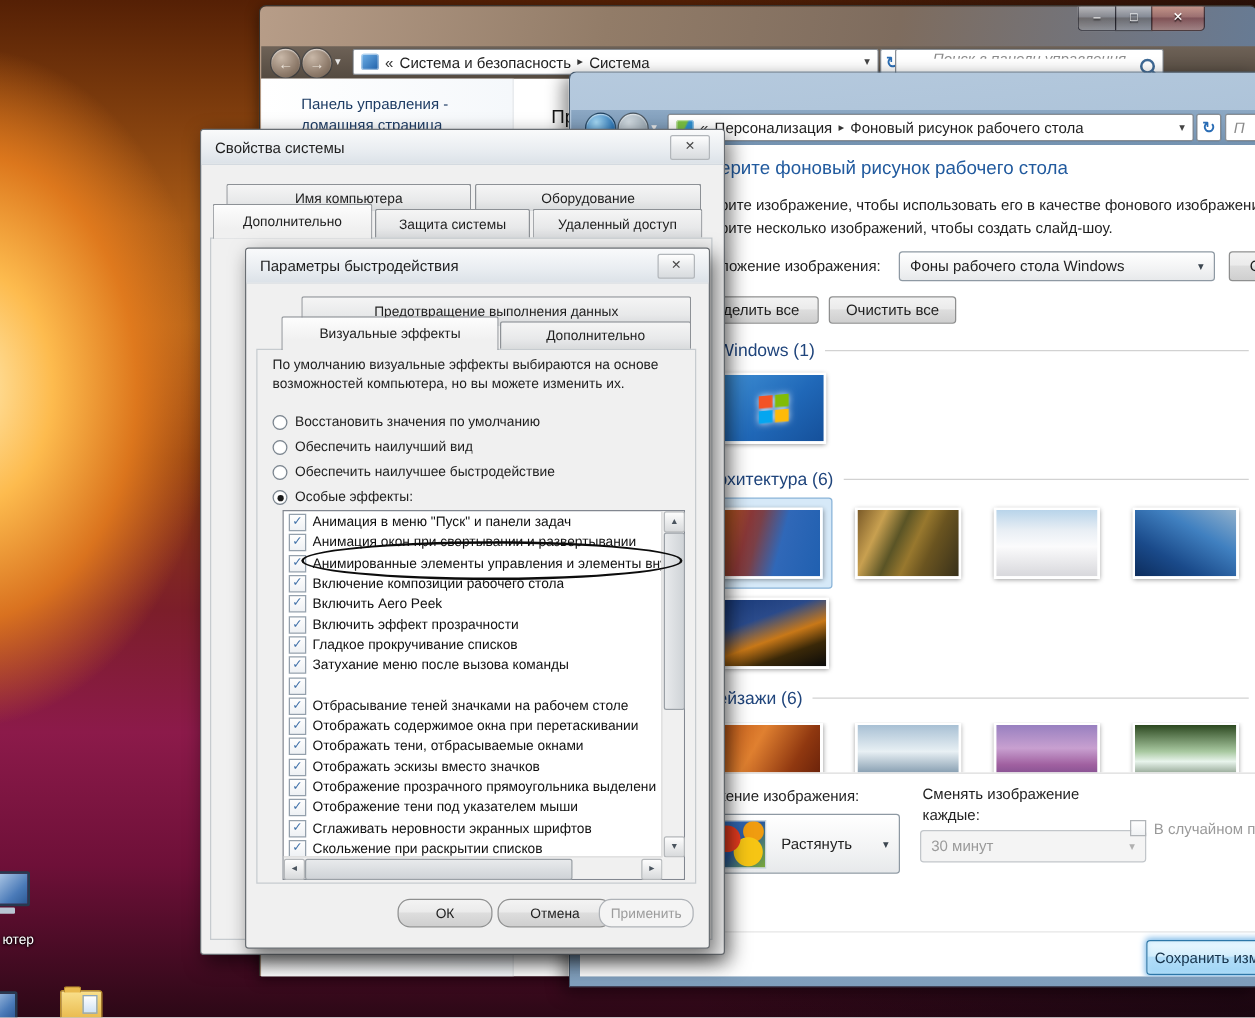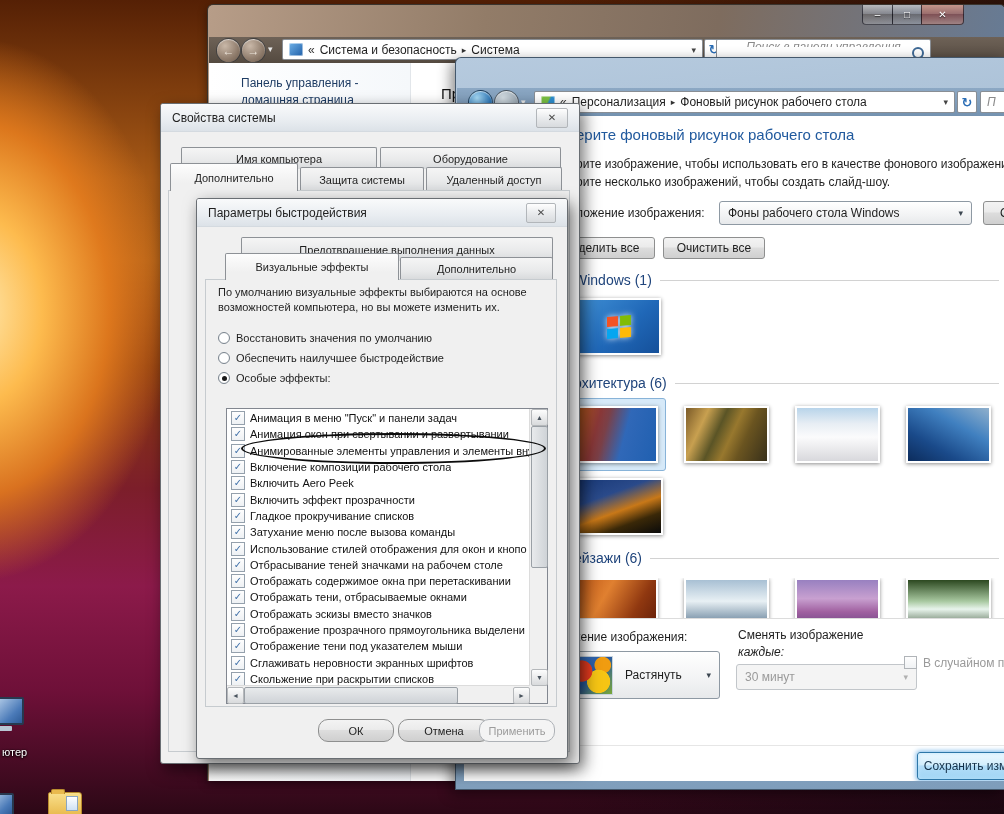--- a/index.html
+++ b/index.html
@@ -316,21 +316,21 @@
       </div>
 
       <div class="pers-bottom">
         <div class="abs desc nowrap" style="left:102px;top:11px;">ожение изображения:</div>
         <div class="combo abs" style="left:99px;top:32px;width:157px;height:48px;padding:0 8px 0 5px;">
           <span style="width: 42px; height: 37px; border: 1px solid rgb(200, 212, 222); flex: 0 0 auto; background: radial-gradient(circle at 28% 38%, rgb(232, 60, 32) 0px, rgb(232, 60, 32) 27%, rgba(0, 0, 0, 0) 29%), radial-gradient(circle at 68% 66%, rgb(246, 197, 20) 0px, rgb(246, 197, 20) 30%, rgba(0, 0, 0, 0) 32%), radial-gradient(circle at 78% 22%, rgb(240, 156, 16) 0px, rgb(240, 156, 16) 18%, rgba(0, 0, 0, 0) 20%), linear-gradient(135deg, rgb(58, 120, 200), rgb(40, 88, 160) 50%, rgb(122, 168, 56));"></span>
           <span style="margin-left:12px;">Растянуть</span>
           <span class="dd">▾</span>
         </div>
         <div class="abs desc nowrap" style="left:274px;top:9px;">Сменять изображение</div>
-        <div class="abs desc nowrap" style="left:274px;top:26px;font-style:italic;">каждые:</div>
+        <div class="abs desc nowrap" style="left:274px;top:26px;">каждые:</div>
         <div class="combo disabled abs" style="left:272px;top:45px;width:181px;height:26px;">
           <span>30 минут</span>
           <span class="dd">▾</span>
         </div>
         <span class="cbx abs" style="left:440px;top:37px;"></span>
         <div class="abs nowrap" style="left:459px;top:37px;right:0;font-size:12px;color:#9a9a9a;">В случайном по</div>
       </div>
 
       <div class="pers-save">
         <div class="default-glow abs" style="left:453px;top:6px;width:95px;height:26px;">
@@ -370,20 +370,24 @@
       <div class="abs dtext nowrap" style="left:12px;top:6px;">По умолчанию визуальные эффекты выбираются на основе</div>
       <div class="abs dtext nowrap" style="left:12px;top:21px;">возможностей компьютера, но вы можете изменить их.</div>
 
       <div class="abs" style="left:12px;top:48px;right:8px;height:80px;">
 
           <div class="radio-row" style="position:relative;height:20px;">
             <span class="radio"></span>
             <span class="nowrap">Восстановить значения по умолчанию</span>
           </div>
 
+          <div class="radio-row" style="position:relative;height:20px;">
+            <span class="radio"></span>
+            <span class="nowrap">Обеспечить наилучший вид</span>
+          </div>
 
           <div class="radio-row" style="position:relative;height:20px;">
             <span class="radio"></span>
             <span class="nowrap">Обеспечить наилучшее быстродействие</span>
           </div>
 
           <div class="radio-row" style="position:relative;height:20px;">
             <span class="radio checked"></span>
             <span class="nowrap">Особые эффекты:</span>
           </div>
@@ -446,21 +450,20 @@
               <span class="cb">
                 <span>✓</span>
               </span>
               <span class="nowrap">Затухание меню после вызова команды</span>
             </div>
 
             <div class="fx-item">
               <span class="cb">
                 <span>✓</span>
               </span>
-              <span class="nowrap">Использование стилей отображения для окон и кнопо</span>
             </div>
 
             <div class="fx-item">
               <span class="cb">
                 <span>✓</span>
               </span>
               <span class="nowrap">Отбрасывание теней значками на рабочем столе</span>
             </div>
 
             <div class="fx-item">

